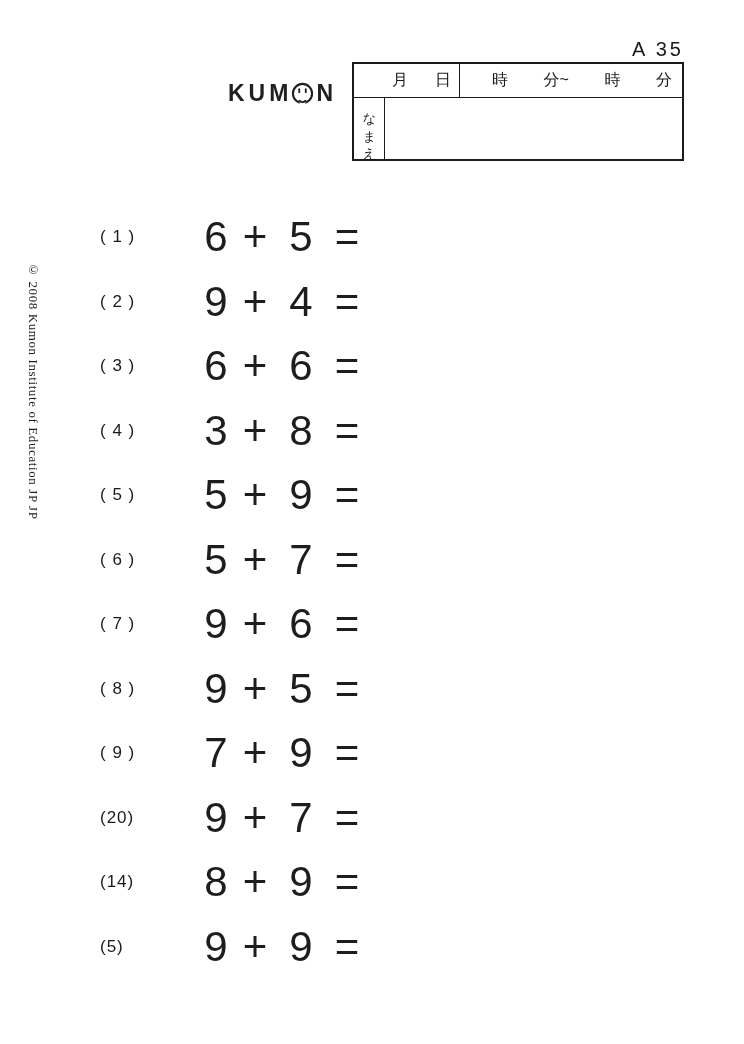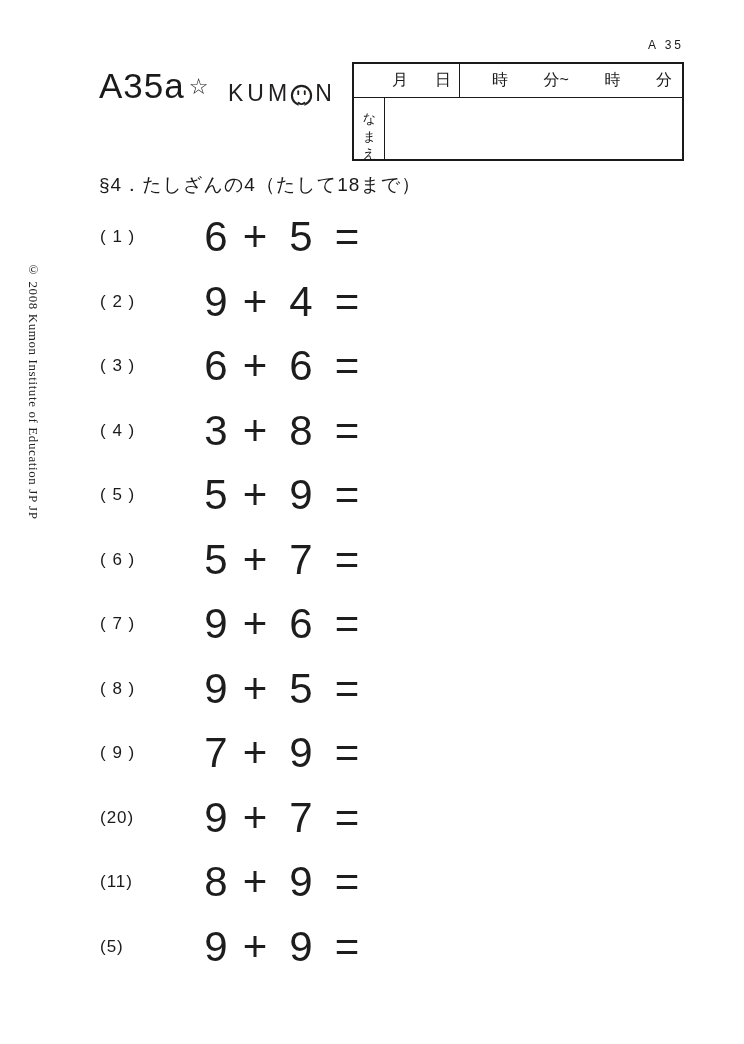--- a/index.html
+++ b/index.html
@@ -2,31 +2,31 @@
 <html><head>
 <meta charset="utf-8">
 <style>
   html,body{margin:0;padding:0;background:#ffffff;}
   .page{
     position:relative; width:744px; height:1044px; background:#ffffff;
     font-family:"Liberation Sans", sans-serif; color:#1a1a1a; overflow:hidden;
   }
   .page-number{
     position:absolute; top:38px; right:60px;
-    font-size:12px; letter-spacing:3px;
+    font-size:20px; letter-spacing:3px;
   }
   .code{
     position:absolute; left:99px; top:66px;
     font-size:35px; letter-spacing:1px;
   }
   .code .star{ font-size:22px; margin-left:4px; vertical-align:4px; }
   .logo{
     position:absolute; left:228px; top:80px;
-    font-size:23px; font-weight:400; letter-spacing:4px; color:#221f1f;
-    display:flex; align-items:flex-end;
+    font-size:23px; font-weight:700; letter-spacing:4px; color:#221f1f;
+    display:flex; align-items:center;
   }
   .logo svg{ display:block; margin:0 2px 0 -1px; }
   .header-table{
     position:absolute; left:352px; top:62px; width:332px; height:99px;
     border:2px solid #1a1a1a; display:flex; flex-direction:column; box-sizing:border-box;
   }
   .ht-row1{
     height:34px; display:flex; border-bottom:1.5px solid #1a1a1a; box-sizing:border-box; flex:none;
   }
   .ht-cell-date{
@@ -67,23 +67,20 @@
     font-size:13px; letter-spacing:0.6px; white-space:nowrap; color:#222;
   }
 </style>
 </head>
 <body>
 
 <div class="page">
 
   <div class="page-number">A 35</div>
 
-  <div class="code">
-    <span>A35a</span><span class="star">☆</span>
-  </div>
 
   <div class="logo">
     <span>KUM</span>
     <span>
       <svg width="23" height="23" viewBox="0 0 24 24" fill="none">
         <circle cx="12" cy="12" r="10" stroke="#221f1f" stroke-width="2.2"></circle>
         <line x1="8.6" y1="7.6" x2="8.6" y2="10.6" stroke="#221f1f" stroke-width="1.9" stroke-linecap="round"></line>
         <line x1="15.4" y1="7.6" x2="15.4" y2="10.6" stroke="#221f1f" stroke-width="1.9" stroke-linecap="round"></line>
         <rect x="9" y="20" width="6" height="4" fill="#ffffff"></rect>
         <path d="M8.8 19.6 Q12 22.4 15.2 19.6" stroke="#221f1f" stroke-width="1.9" fill="none" stroke-linecap="round"></path>
@@ -104,21 +101,20 @@
         <span>時</span>
         <span>分</span>
       </div>
     </div>
     <div class="ht-row2">
       <div class="ht-cell-namelabel">なまえ</div>
       <div class="ht-cell-nameinput"></div>
     </div>
   </div>
 
-  <div class="section-title">§4．たしざんの4（たして18まで）</div>
 
   <div class="problems">
   <div class="problem-row">
     <span class="p-label">( 1 )</span>
     <span class="p-num p-a">6</span>
     <span class="p-num p-plus">+</span>
     <span class="p-num p-b">5</span>
     <span class="p-num p-eq">=</span>
     <span class="p-num p-answer"></span>
   </div>
@@ -198,21 +194,21 @@
   <div class="problem-row">
     <span class="p-label">(20)</span>
     <span class="p-num p-a">9</span>
     <span class="p-num p-plus">+</span>
     <span class="p-num p-b">7</span>
     <span class="p-num p-eq">=</span>
     <span class="p-num p-answer"></span>
   </div>
 
   <div class="problem-row">
-    <span class="p-label">(11)</span>
+    <span class="p-label">(14)</span>
     <span class="p-num p-a">8</span>
     <span class="p-num p-plus">+</span>
     <span class="p-num p-b">9</span>
     <span class="p-num p-eq">=</span>
     <span class="p-num p-answer"></span>
   </div>
 
   <div class="problem-row">
     <span class="p-label">(5)</span>
     <span class="p-num p-a">9</span>

